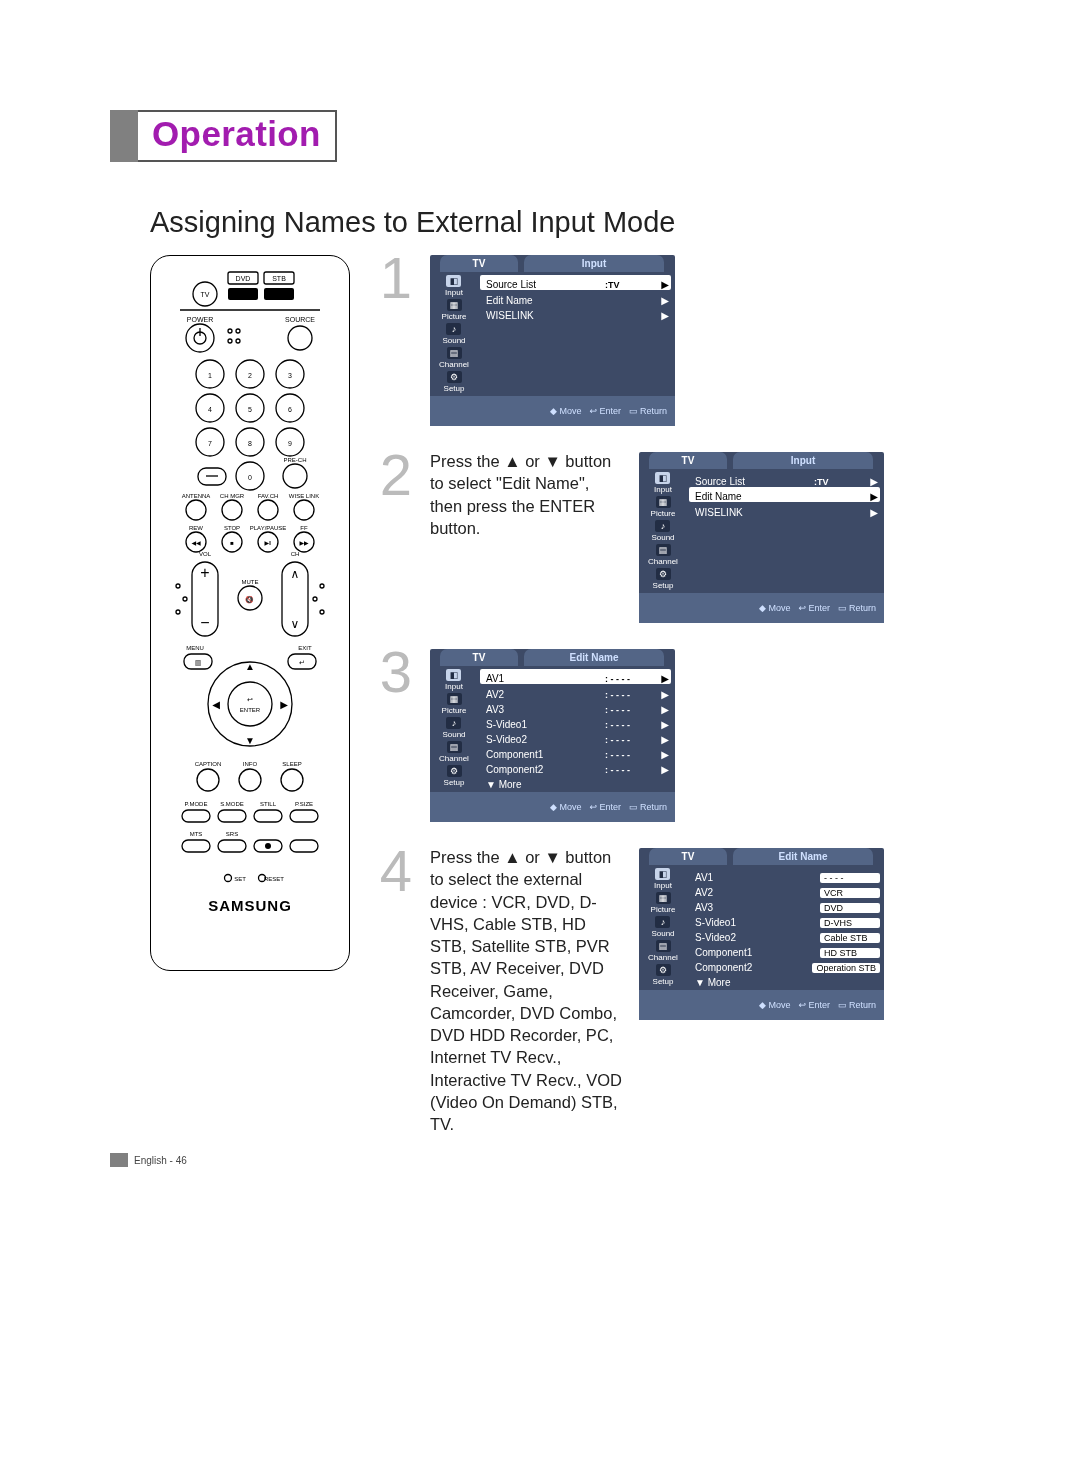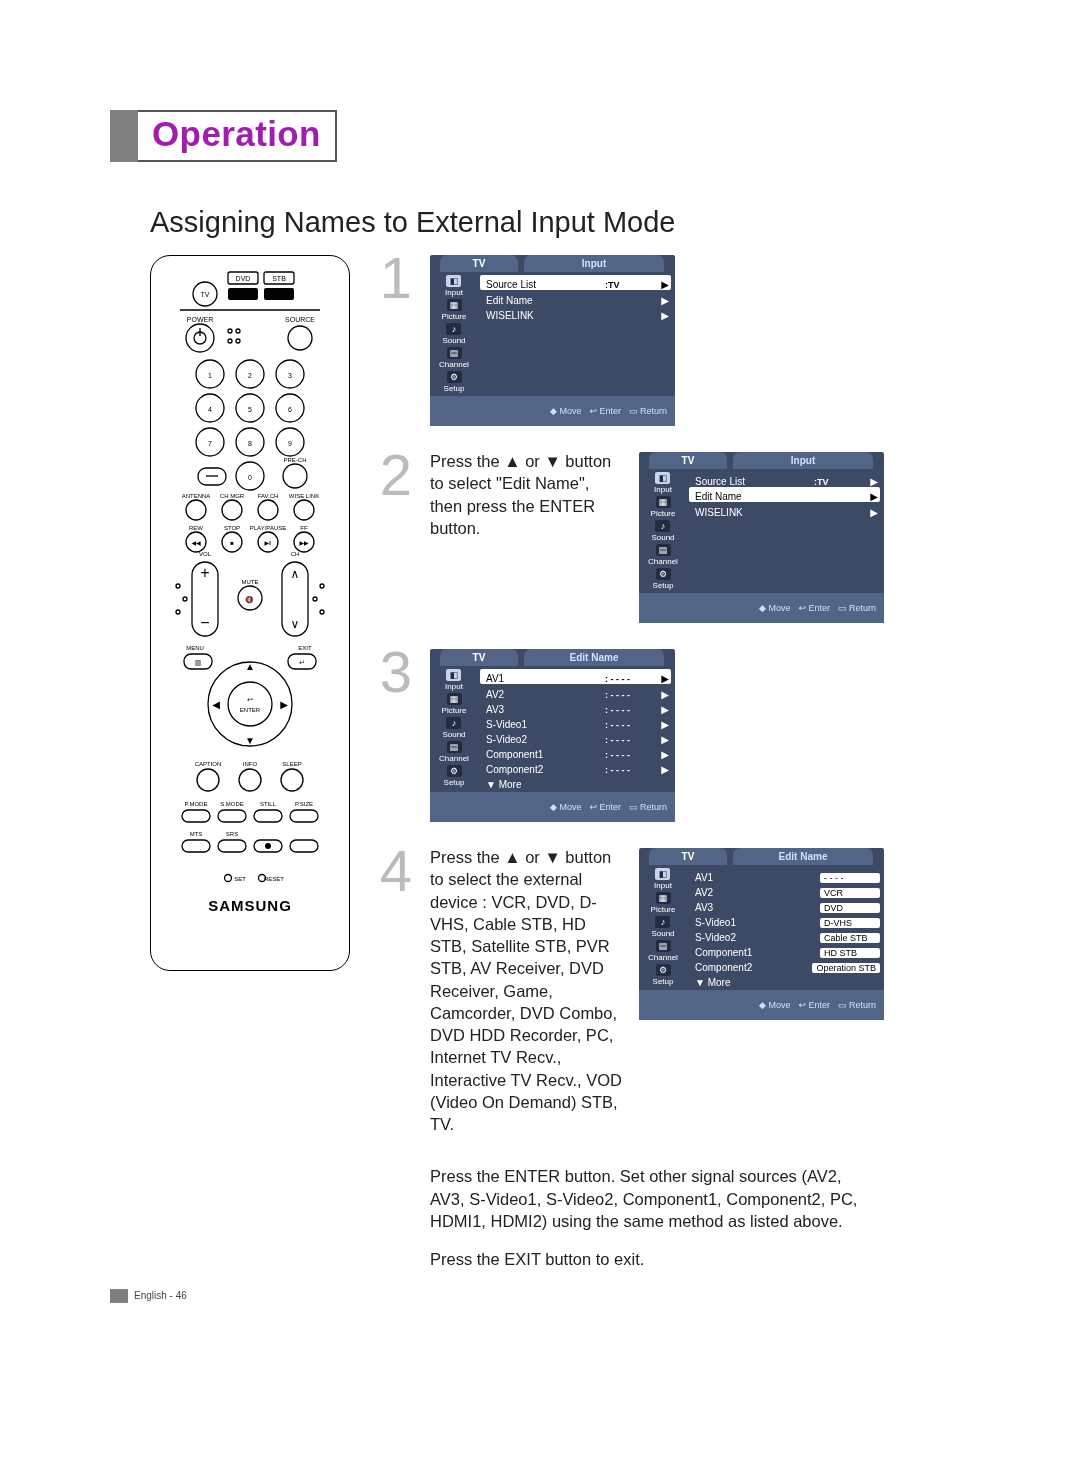--- a/index.html
+++ b/index.html
@@ -490,27 +490,20 @@
                 </div>
     </div>
     <div class="osd-footer">
                 <span>◆ Move</span>
                 <span>↩ Enter</span>
                 <span>▭ Return</span>
               </div>
   </div>
           </div>
   </div>
-        <div class="step-block" style="margin-top:-10px">
-      <div class="step-num"></div>
-      <div class="step-text" style="width:440px">
-            <p>Press the ENTER button. Set other signal sources (AV2, AV3, S-Video1, S-Video2, Component1, Component2, PC, HDMI1, HDMI2) using the same method as listed above.</p>
-            <p>Press the EXIT button to exit.</p>
-          </div>
-    </div>
       </div>
 
   </div>
 
   <div class="footer">
     <span class="footer-bar"></span>
     <span>English - 46</span>
   </div>
 
 </div>

